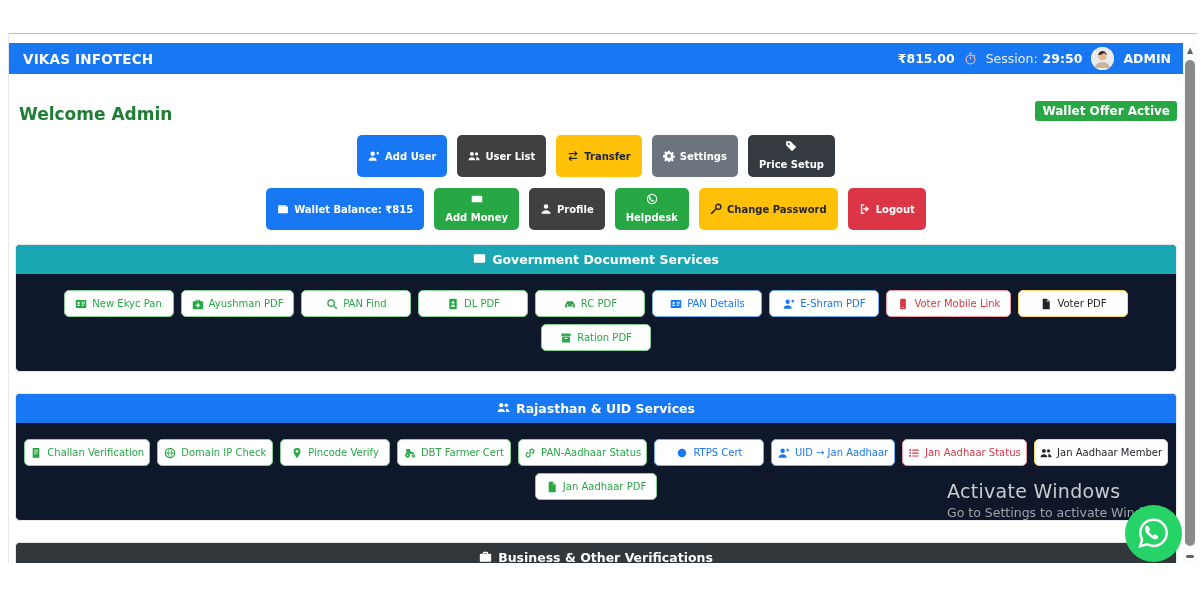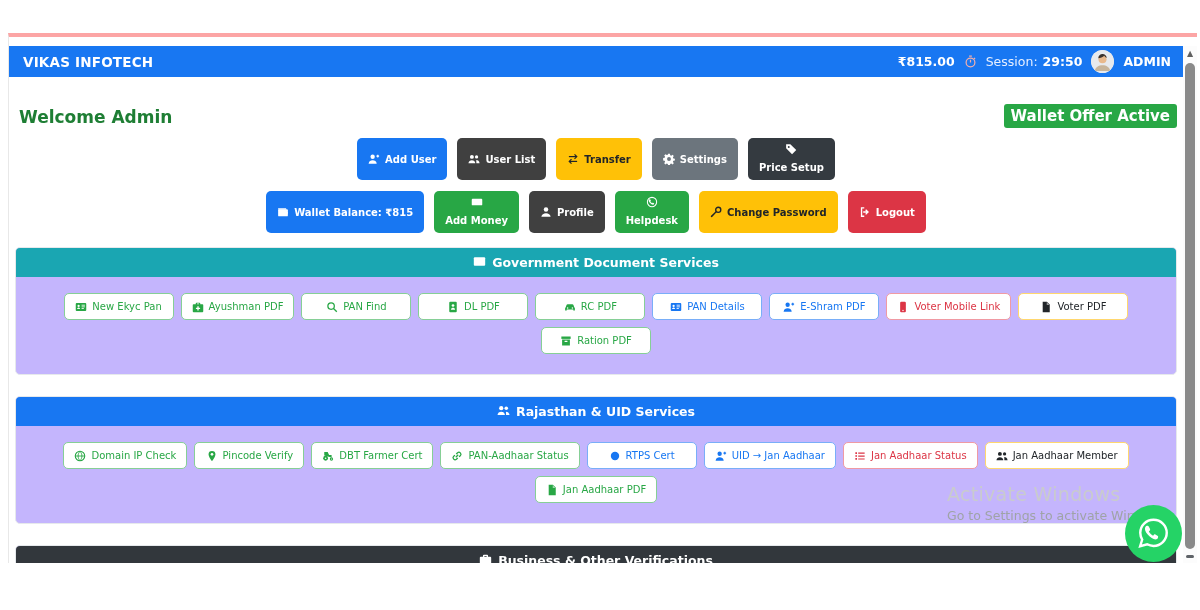--- a/index.html
+++ b/index.html
@@ -1,21 +1,21 @@
 <!DOCTYPE html>
 <html><head>
 <meta charset="utf-8">
 <style>
   * { margin:0; padding:0; box-sizing:border-box; }
   html,body { width:1200px; height:610px; background:#fff; overflow:hidden;
     font-family:"DejaVu Sans","Liberation Sans",sans-serif; }
   .screen { position:relative; width:1200px; height:610px; background:#fff; }
 
   .window { position:absolute; left:8px; top:33px; width:1189px; height:530px;
-    border-top:4px solid #fca5a5; border-left:1px solid #e8e8e8; background:#fff; }
+    border-top:1px solid #fca5a5; border-left:1px solid #e8e8e8; background:#fff; }
 
   
   .navbar { position:absolute; left:0; right:14px; top:9px; height:31px;
     background:#1877f2; display:flex; align-items:center; justify-content:space-between;
     padding:0 12px 0 14px; color:#fff; }
   .brand { font-size:13.5px; font-weight:bold; letter-spacing:.2px; }
   .nav-right { display:flex; align-items:center; gap:9px; font-size:12.5px; }
   .nav-balance { font-weight:bold; }
   .nav-session { display:flex; align-items:center; gap:5px; }
   .session-label { color:#e7efff; font-weight:normal; }
@@ -32,42 +32,42 @@
   .sb-thumb { position:absolute; left:2px; top:17px; width:10px; height:486px;
     background:#8a8a8a; border-radius:5px; }
   .sb-dash { position:absolute; left:3px; bottom:5px; width:8px; height:3px;
     background:#5f6368; border-radius:2px; }
 
   
   .content { position:absolute; left:0; right:14px; top:40px; bottom:0;
     background:#fff; overflow:hidden; }
   .welcome { color:#1e7e34; font-size:17px; font-weight:bold; margin:30px 0 1px 10px; }
   .wallet-badge { position:absolute; top:27px; right:6px; background:#28a745; color:#fff;
-    font-size:15px; font-weight:bold; padding:3px 7px; border-radius:3px; }
+    font-size:12px; font-weight:bold; padding:3px 7px; border-radius:3px; }
 
   .action-row { display:flex; justify-content:center; gap:10px; margin-top:11px; }
   .btn { display:inline-flex; align-items:center; justify-content:center; gap:5px;
     font-size:10px; border-radius:5px; padding:4px 10px; border:1px solid transparent;
     background:#fff; cursor:pointer; white-space:nowrap; line-height:15px;
     font-family:inherit; font-weight:600; }
   .btn .ico { display:inline-flex; align-items:center; }
   .v-primary   { background:#1877f2; color:#fff; }
   .v-info      { background:#404040; color:#fff; }
   .v-warning   { background:#ffc107; color:#212529; }
   .v-secondary { background:#6c757d; color:#fff; }
   .v-dark      { background:#343a40; color:#fff;flex-direction:column; }
   .v-success   { background:#28a745; color:#fff;flex-direction:column; }
   .v-danger    { background:#dc3545; color:#fff; }
   .v-o-success { color:#28a745; border-color:#86cf96; font-weight:normal; }
   .v-o-primary { color:#1877f2; border-color:#79aef8; font-weight:normal; }
   .v-o-danger  { color:#dc3545; border-color:#f09aa3; font-weight:normal; }
   .v-o-warning { color:#212529; border-color:#ffd76e; font-weight:normal; }
 
   .card { margin:14px 6px 0 6px; border:1px solid #e6e9ec; border-radius:5px;
-    background:#c4b5fd; overflow:hidden; }
+    background:#0f172a; overflow:hidden; }
   .card + .card { margin-top:21px; }
   .card-header { height:29px; display:flex; align-items:center; justify-content:center;
     gap:6px; color:#fff; font-size:12.5px; font-weight:bold; }
   .card-body { padding:16px 8px 20px 8px; }
   .svc-row { display:flex; justify-content:center; gap:7px; }
   .svc-row + .svc-row { margin-top:7px; }
   .svc-row .btn { min-width:110px; padding:5px 10px; }
 
   .watermark { position:absolute; left:938px; top:406px; width:250px; pointer-events:none; }
   .wm1 { font-size:19px; color:#c9cbce; letter-spacing:.3px; }
@@ -348,20 +348,29 @@
                   <circle cx="11.4" cy="5.2" r="2.2"></circle>
                   <path d="M11 9.4c2.3 0 4.1 1.3 4.4 4.2h-4.2z"></path>
                 </svg></span>
               <span>Rajasthan &amp; UID Services</span>
             </div>
             <div class="card-body">
               <div class="svc-row">
                 <button class="btn v-o-success">
                   <span class="ico">
                     <svg viewBox="0 0 16 16" width="12" height="12" fill="currentColor">
+                      <path d="M3.6 1.2h8.8V15l-1.5-1-1.4 1-1.5-1-1.4 1-1.5-1-1.5 1z"></path>
+                      <path d="M5.6 4.4h4.8M5.6 6.8h4.8M5.6 9.2h3.2" stroke="#fff" stroke-width="1.1" fill="none"></path>
+                    </svg>
+                  </span>
+                  <span class="lbl">Challan Verification</span>
+                </button>
+                <button class="btn v-o-success">
+                  <span class="ico">
+                    <svg viewBox="0 0 16 16" width="12" height="12" fill="currentColor">
                       <circle cx="8" cy="8" r="6.3" fill="none" stroke="currentColor" stroke-width="1.5"></circle>
                       <path d="M1.7 8h12.6M8 1.7c-3.4 3.6-3.4 9 0 12.6M8 1.7c3.4 3.6 3.4 9 0 12.6" fill="none" stroke="currentColor" stroke-width="1.2"></path>
                     </svg>
                   </span>
                   <span class="lbl">Domain IP Check</span>
                 </button>
                 <button class="btn v-o-success">
                   <span class="ico">
                     <svg viewBox="0 0 16 16" width="12" height="12" fill="currentColor">
                       <path d="M8 1.2a4.6 4.6 0 00-4.6 4.6C3.4 9.5 8 15 8 15s4.6-5.5 4.6-9.2A4.6 4.6 0 008 1.2z"></path>

